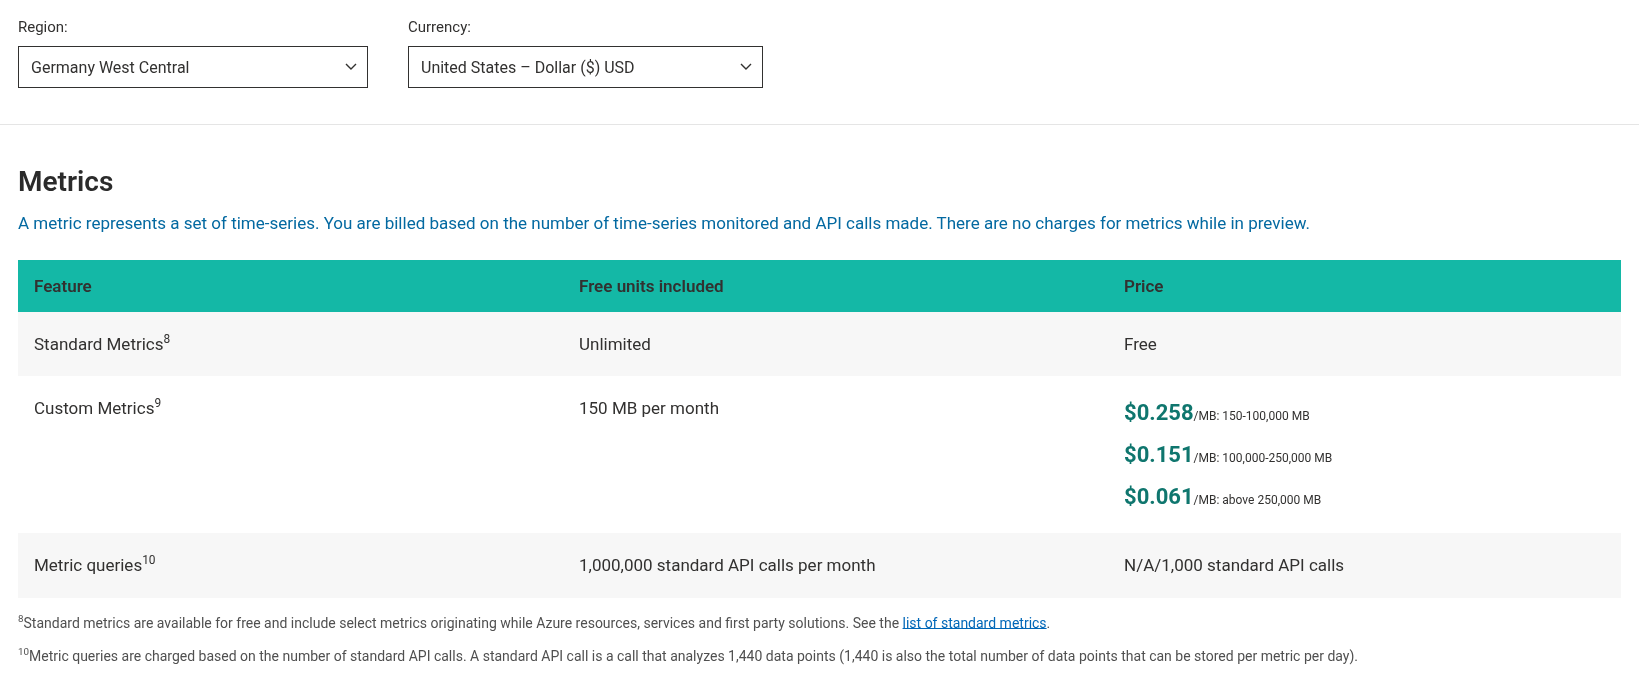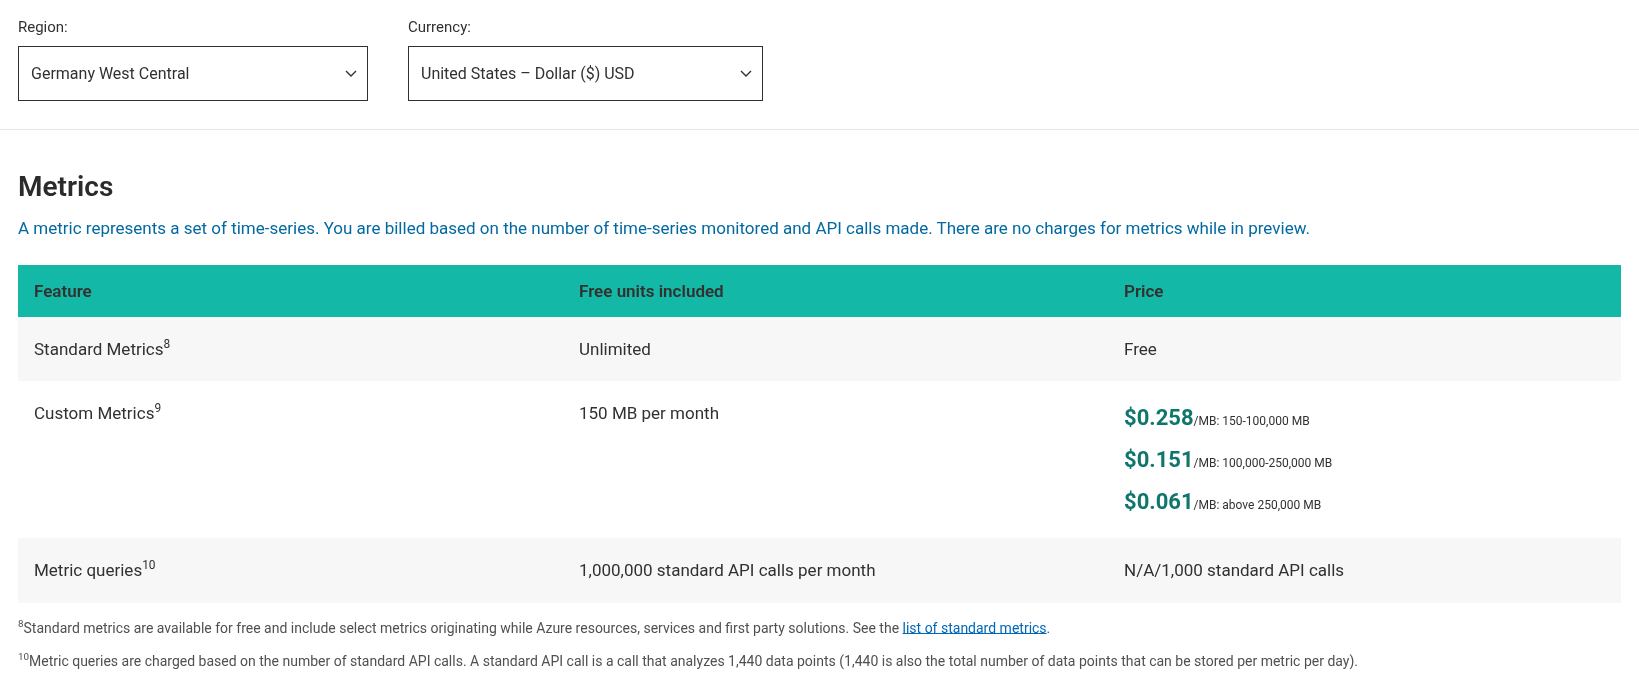--- a/index.html
+++ b/index.html
@@ -7,34 +7,34 @@
     margin: 0;
     padding: 0;
     font-family: "Segoe UI", -apple-system, BlinkMacSystemFont, Roboto, "Helvetica Neue", sans-serif;
     color: #323130;
     background: #fff;
     font-size: 16px;
   }
   .top-controls {
     display: flex;
     gap: 40px;
-    padding: 18px 18px 28px 18px;
+    padding: 18px 18px 36px 18px;
     border-bottom: 1px solid #e5e5e5;
   }
   .control-group { display: flex; flex-direction: column; }
   .control-label {
     font-size: 15px;
     margin-bottom: 10px;
     color: #323130;
   }
   .select-wrap {
     position: relative;
     border: 1px solid #323130;
     background: #fff;
-    height: 55px;
+    height: 42px;
     display: flex;
     align-items: center;
     padding: 0 36px 0 12px;
     cursor: pointer;
   }
   .select-wrap.region { width: 350px; }
   .select-wrap.currency { width: 355px; }
   .select-value { font-size: 16px; color: #323130; }
   .select-caret {
     position: absolute;

